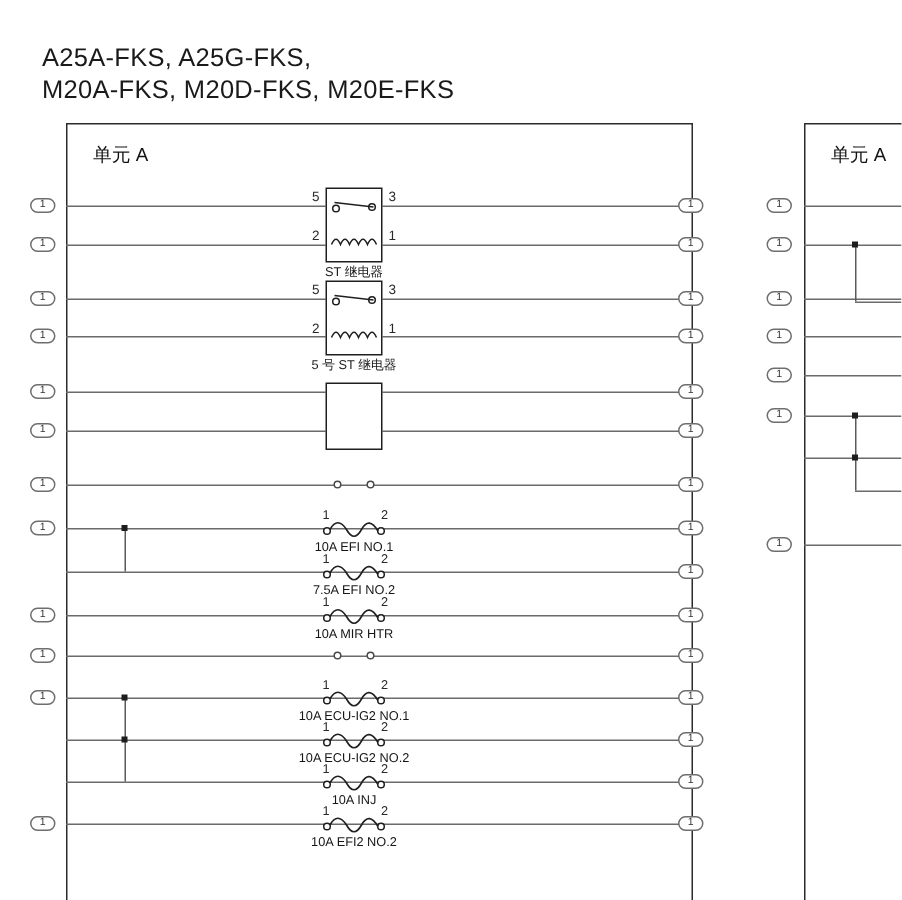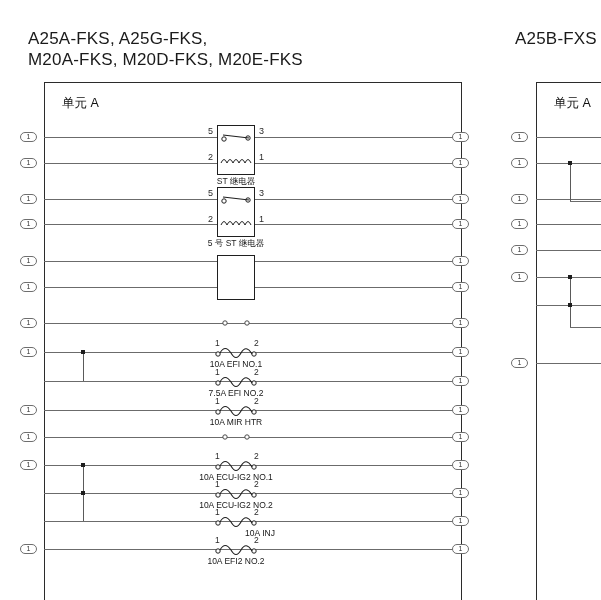--- a/index.html
+++ b/index.html
@@ -113,21 +113,20 @@
   .gap-sym { position: absolute; transform: translate(-50%, -50%); }
   svg { display:block; overflow: visible; }
 </style>
 </head>
 <body>
 
 <div id="root">
 
   <div class="title" id="title-left">A25A-FKS, A25G-FKS,
 M20A-FKS, M20D-FKS, M20E-FKS</div>
-  <div class="title" id="title-right">A25B-FXS</div>
 
   <div class="panel-border" style="left:44px; top:82px; width:418px; height:518px;"></div>
   <div class="panel-label" style="left:62px; top:95px;">单元 A</div>
 
   <div class="hwire" style="left:44px; top:137px; width:418px;"></div>
   <div class="hwire" style="left:44px; top:163px; width:418px;"></div>
   <div class="hwire" style="left:44px; top:199px; width:418px;"></div>
   <div class="hwire" style="left:44px; top:224px; width:418px;"></div>
   <div class="hwire" style="left:44px; top:261px; width:418px;"></div>
   <div class="hwire" style="left:44px; top:287px; width:418px;"></div>
@@ -230,21 +229,21 @@
   <div class="fuse-pin" style="left:254px; top:479px;">2</div>
   <div class="fuse-label" style="left:236px; top:500px;">10A ECU-IG2 NO.2</div>
 
   <svg class="fuse" style="left:236px; top:521px; width:44px; height:14px;">
     <circle cx="4" cy="9" r="2.2" fill="#fff" stroke="#1f1f1f" stroke-width="1"></circle>
     <circle cx="40" cy="9" r="2.2" fill="#fff" stroke="#1f1f1f" stroke-width="1"></circle>
     <path d="M6 8 q5 -9 11 0 q5 9 10 0 q5 -9 11 1" fill="none" stroke="#1f1f1f" stroke-width="1.1"></path>
   </svg>
   <div class="fuse-pin" style="left:215px; top:507px;">1</div>
   <div class="fuse-pin" style="left:254px; top:507px;">2</div>
-  <div class="fuse-label" style="left:236px; top:528px;margin-left:24px;">10A INJ</div>
+  <div class="fuse-label" style="left:236px; top:528px;">10A INJ</div>
 
   <svg class="fuse" style="left:236px; top:549px; width:44px; height:14px;">
     <circle cx="4" cy="9" r="2.2" fill="#fff" stroke="#1f1f1f" stroke-width="1"></circle>
     <circle cx="40" cy="9" r="2.2" fill="#fff" stroke="#1f1f1f" stroke-width="1"></circle>
     <path d="M6 8 q5 -9 11 0 q5 9 10 0 q5 -9 11 1" fill="none" stroke="#1f1f1f" stroke-width="1.1"></path>
   </svg>
   <div class="fuse-pin" style="left:215px; top:535px;">1</div>
   <div class="fuse-pin" style="left:254px; top:535px;">2</div>
   <div class="fuse-label" style="left:236px; top:556px;">10A EFI2 NO.2</div>
 

